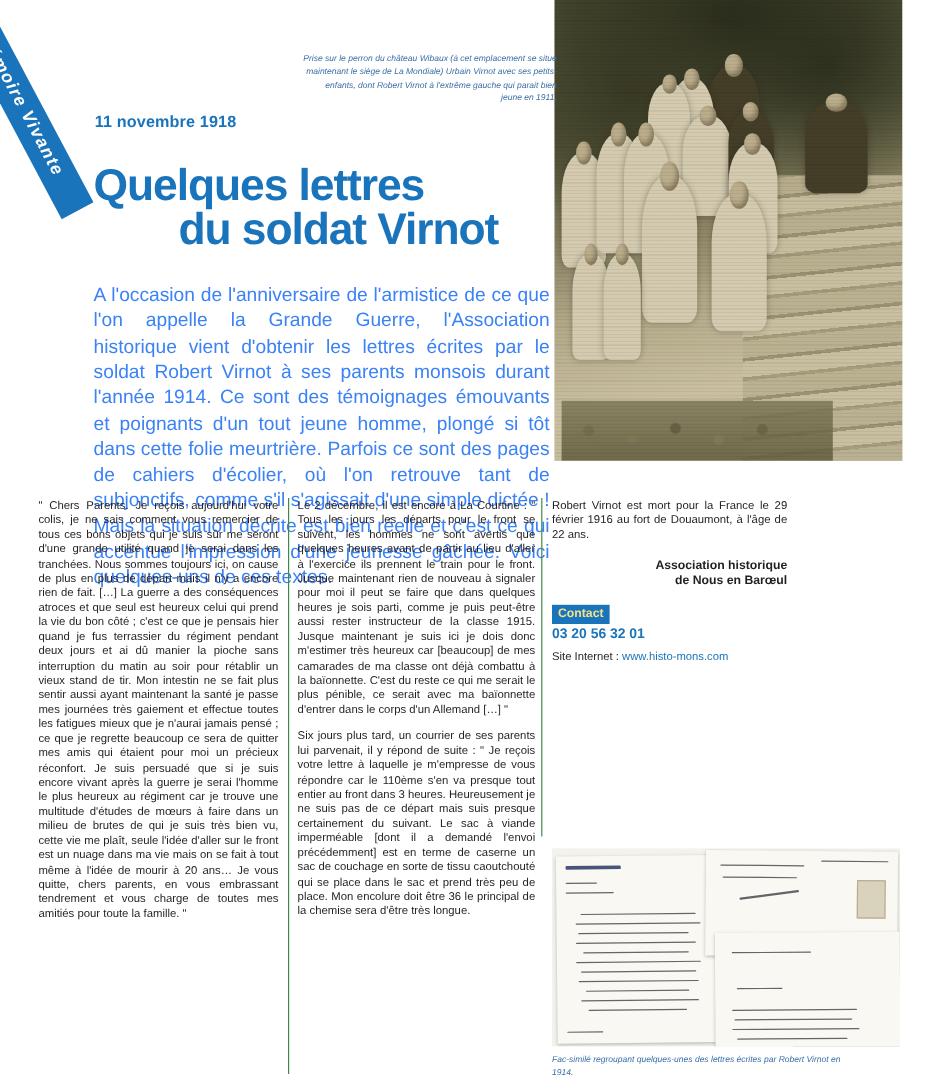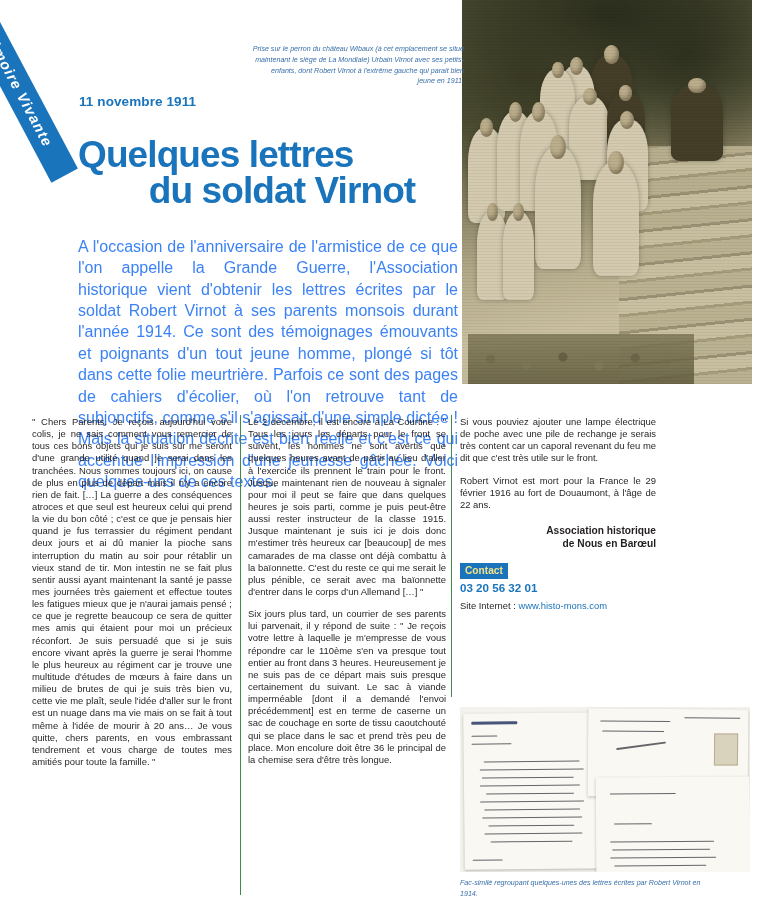--- a/index.html
+++ b/index.html
@@ -230,42 +230,41 @@
         <span class="head"></span>
       </div>
 
     <div class="tp-flower"></div>
     <div class="tp-sepia"></div>
     <div class="tp-grain"></div>
   </div>
 
   <div class="photo-caption">Prise sur le perron du château Wibaux (à cet emplacement se situe maintenant le siège de La Mondiale) Urbain Virnot avec ses petits-enfants, dont Robert Virnot à l'extrême gauche qui parait bien jeune en 1911.</div>
 
-  <div class="kicker">11 novembre 1911</div>
+  <div class="kicker">11 novembre 1918</div>
   <h1 class="headline">
     <span>Quelques lettres</span>
     <span class="l2">du soldat Virnot</span>
   </h1>
 
   <div class="intro">A l'occasion de l'anniversaire de l'armistice de ce que l'on appelle la Grande Guerre, l'Association historique vient d'obtenir les lettres écrites par le soldat Robert Virnot à ses parents monsois durant l'année 1914. Ce sont des témoignages émouvants et poignants d'un tout jeune homme, plongé si tôt dans cette folie meurtrière. Parfois ce sont des pages de cahiers d'écolier, où l'on retrouve tant de subjonctifs, comme s'il s'agissait d'une simple dictée ! Mais la situation décrite est bien réelle et c'est ce qui accentue l'impression d'une jeunesse gâchée. Voici quelques-uns de ces textes.</div>
 
   <div class="rule r1"></div>
   <div class="rule r2"></div>
 
   <div class="col col1">
     <p>" Chers Parents. Je reçois aujourd'hui votre colis, je ne sais comment vous remercier de tous ces bons objets qui je suis sûr me seront d'une grande utilité quand je serai dans les tranchées. Nous sommes toujours ici, on cause de plus en plus de départ mais il n'y a encore rien de fait. […] La guerre a des conséquences atroces et que seul est heureux celui qui prend la vie du bon côté ; c'est ce que je pensais hier quand je fus terrassier du régiment pendant deux jours et ai dû manier la pioche sans interruption du matin au soir pour rétablir un vieux stand de tir. Mon intestin ne se fait plus sentir aussi ayant maintenant la santé je passe mes journées très gaiement et effectue toutes les fatigues mieux que je n'aurai jamais pensé ; ce que je regrette beaucoup ce sera de quitter mes amis qui étaient pour moi un précieux réconfort. Je suis persuadé que si je suis encore vivant après la guerre je serai l'homme le plus heureux au régiment car je trouve une multitude d'études de mœurs à faire dans un milieu de brutes de qui je suis très bien vu, cette vie me plaît, seule l'idée d'aller sur le front est un nuage dans ma vie mais on se fait à tout même à l'idée de mourir à 20 ans… Je vous quitte, chers parents, en vous embrassant tendrement et vous charge de toutes mes amitiés pour toute la famille. "</p>
   </div>
 
   <div class="col col2">
     <p>Le 2 décembre, il est encore à La Courtine : " Tous les jours les départs pour le front se suivent, les hommes ne sont avertis que quelques heures avant de partir au lieu d'aller à l'exercice ils prennent le train pour le front. Jusque maintenant rien de nouveau à signaler pour moi il peut se faire que dans quelques heures je sois parti, comme je puis peut-être aussi rester instructeur de la classe 1915. Jusque maintenant je suis ici je dois donc m'estimer très heureux car [beaucoup] de mes camarades de ma classe ont déjà combattu à la baïonnette. C'est du reste ce qui me serait le plus pénible, ce serait avec ma baïonnette d'entrer dans le corps d'un Allemand […] "</p>
     <p>Six jours plus tard, un courrier de ses parents lui parvenait, il y répond de suite : " Je reçois votre lettre à laquelle je m'empresse de vous répondre car le 110ème s'en va presque tout entier au front dans 3 heures. Heureusement je ne suis pas de ce départ mais suis presque certainement du suivant. Le sac à viande imperméable [dont il a demandé l'envoi précédemment] est en terme de caserne un sac de couchage en sorte de tissu caoutchouté qui se place dans le sac et prend très peu de place. Mon encolure doit être 36 le principal de la chemise sera d'être très longue.</p>
   </div>
 
   <div class="col col3">
-    <p>Si vous pouviez ajouter une lampe électrique de poche avec une pile de rechange je serais très content car un caporal revenant du feu me dit que c'est très utile sur le front.</p>
     <p>Robert Virnot est mort pour la France le 29 février 1916 au fort de Douaumont, à l'âge de 22 ans.</p>
 
     <div class="assoc">
       <div>Association historique</div>
       <div>de Nous en Barœul</div>
     </div>
 
     <div>
       <span class="contact-badge">Contact</span>
       <div class="phone">03 20 56 32 01</div>

